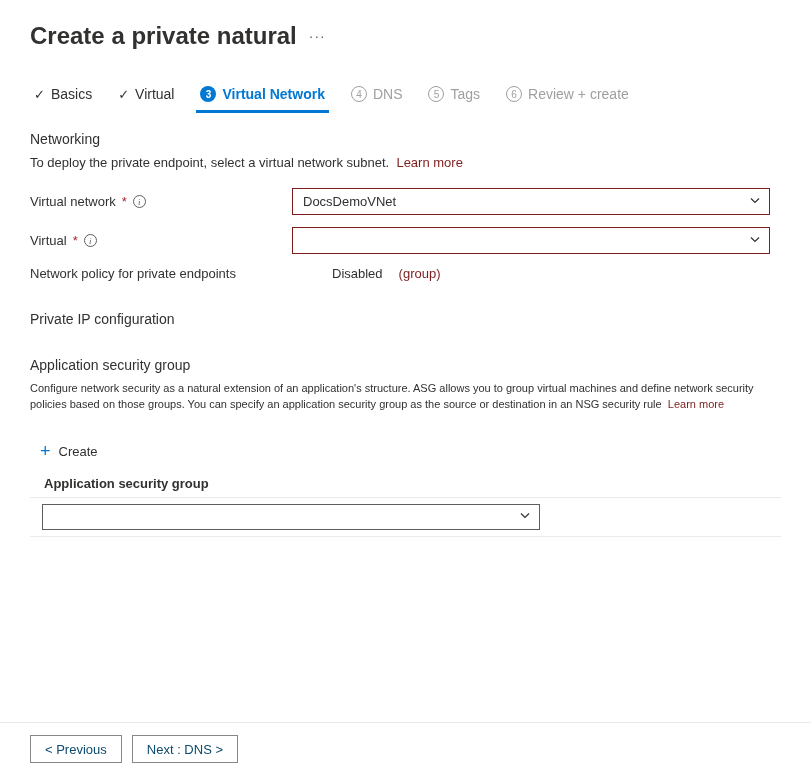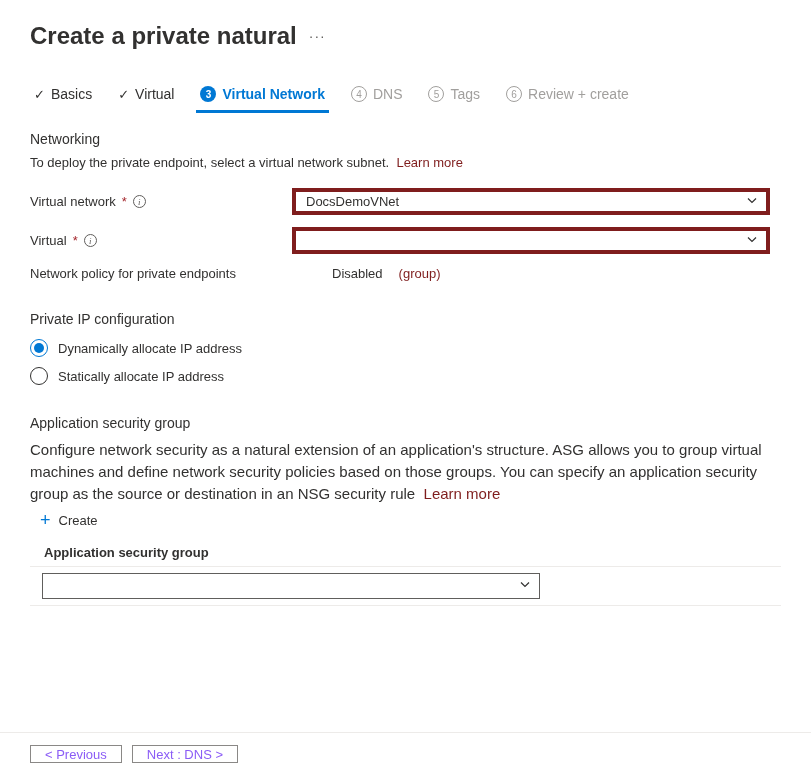--- a/index.html
+++ b/index.html
@@ -110,21 +110,21 @@
       justify-content: center;
       font-size: 9px;
       color: #605e5c;
       font-style: italic;
       font-family: Georgia, serif;
     }
     .form-field { flex: 1; max-width: 478px; }
     .dropdown {
       width: 100%;
       height: 27px;
-      border: 4px solid #7f1d1d;
+      border: 1px solid #7f1d1d;
       background: #fff;
       padding: 0 28px 0 10px;
       font-size: 13px;
       color: #323130;
       position: relative;
       display: flex;
       align-items: center;
       cursor: pointer;
     }
     .dropdown-chevron {
@@ -158,25 +158,25 @@
       justify-content: center;
     }
     .radio-circle.selected { border-color: #0078d4; }
     .radio-dot {
       width: 10px; height: 10px;
       border-radius: 50%;
       background: #0078d4;
     }
     .radio-label { font-size: 13px; color: #323130; }
     .asg-desc {
-      font-size: 15px;
+      font-size: 11px;
       color: #323130;
       line-height: 1.45;
       margin-top: 6px;
-      margin-bottom: 6px;
+      margin-bottom: 28px;
     }
     .create-link {
       display: inline-flex;
       align-items: center;
       gap: 8px;
       font-size: 13px;
       color: #323130;
       cursor: pointer;
       margin-bottom: 14px;
       margin-left: 10px;
@@ -209,26 +209,26 @@
     .footer {
       position: absolute;
       bottom: 0;
       left: 0; right: 0;
       border-top: 1px solid #edebe9;
       padding: 12px 30px;
       display: flex;
       gap: 10px;
     }
     .btn {
-      height: 18px;
+      height: 28px;
       padding: 0 14px;
       border: 1px solid #8a8886;
       background: #fff;
       font-size: 13px;
-      color: #8b5cf6;
+      color: #0c4a6e;
       cursor: pointer;
       display: inline-flex;
       align-items: center;
     }
     svg.chev { width: 12px; height: 12px; }
   </style>
 </head>
 <body>
 
 <div class="page-header">
@@ -309,32 +309,20 @@
       <span>Network policy for private endpoints</span>
     </div>
     <div class="form-field static-value">
       <span>Disabled</span>
       <span class="link">(group)</span>
     </div>
   </div>
 
   <div class="section-block">
     <div class="section-title">Private IP configuration</div>
-    <div class="radio-group">
-      <div class="radio-option">
-        <span class="radio-circle selected">
-            <span class="radio-dot"></span>
-          </span>
-        <span class="radio-label">Dynamically allocate IP address</span>
-      </div>
-      <div class="radio-option">
-        <span class="radio-circle"></span>
-        <span class="radio-label">Statically allocate IP address</span>
-      </div>
-    </div>
   </div>
 
   <div class="section-block">
     <div class="section-title">Application security group</div>
     <div class="asg-desc">
       <span>Configure network security as a natural extension of an application's structure. ASG allows you to group virtual machines and define network security policies based on those groups. You can specify an application security group as the source or destination in an NSG security rule</span>&nbsp;&nbsp;<span class="link">Learn more</span>
     </div>
     <div class="create-link">
       <span class="plus-icon">+</span>
       <span>Create</span>

